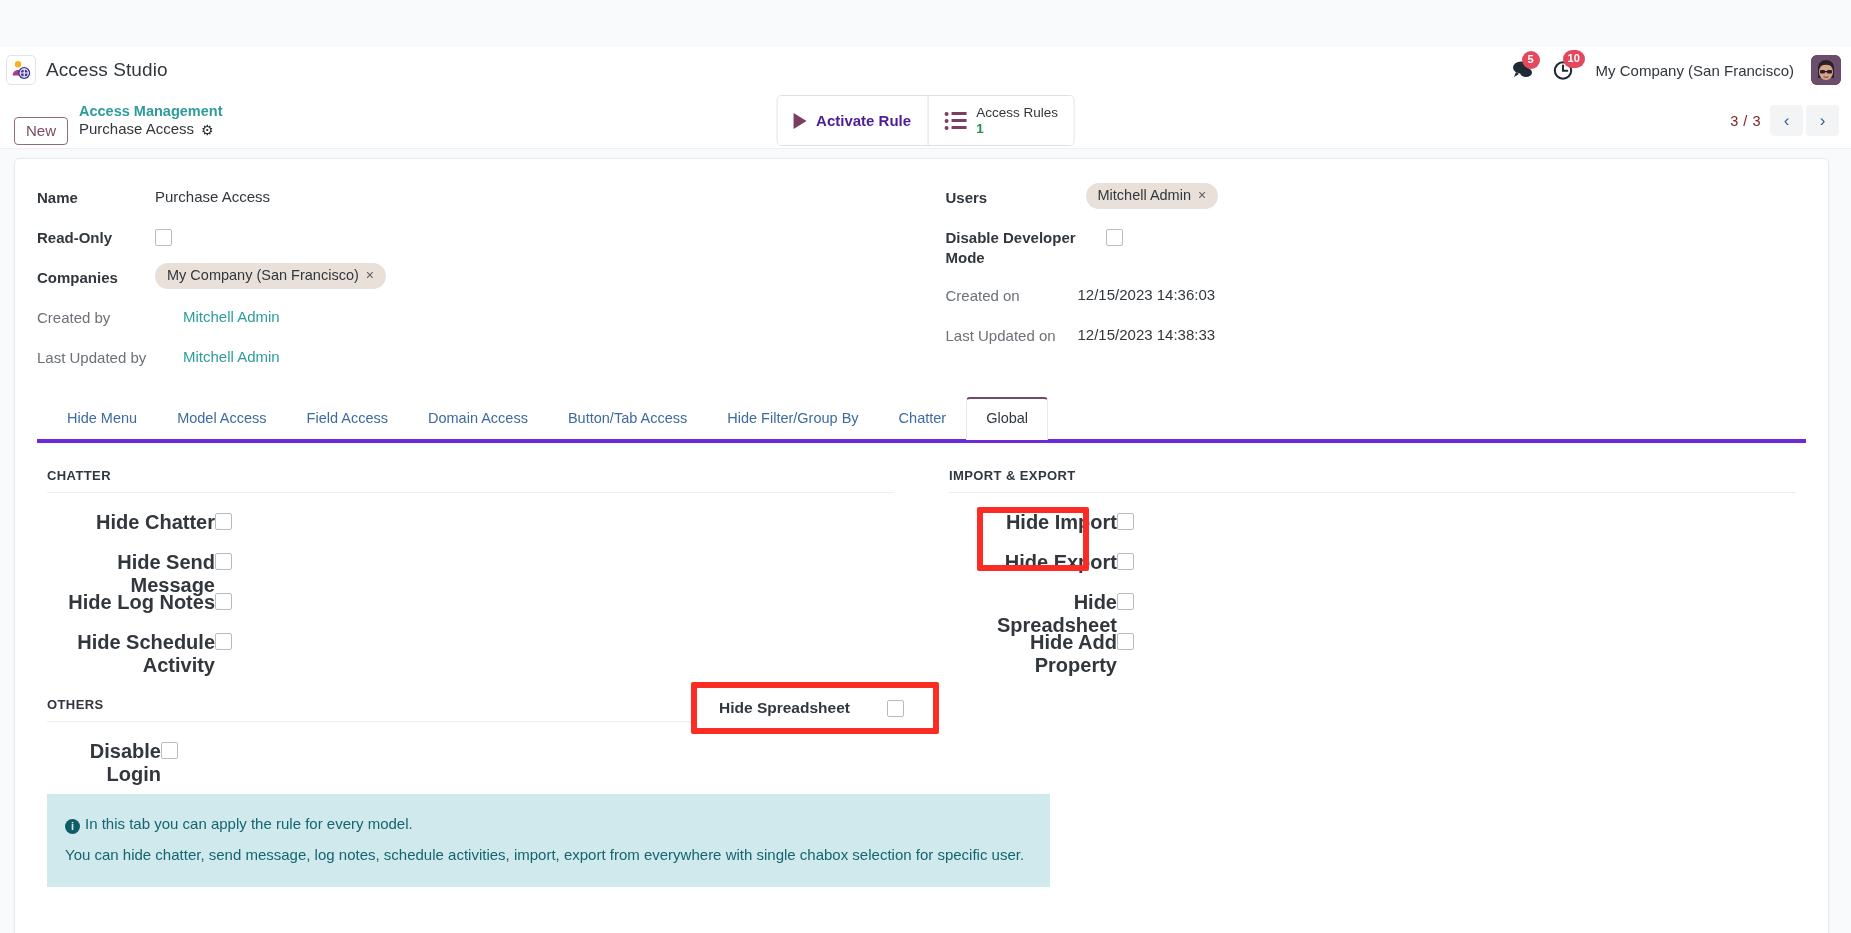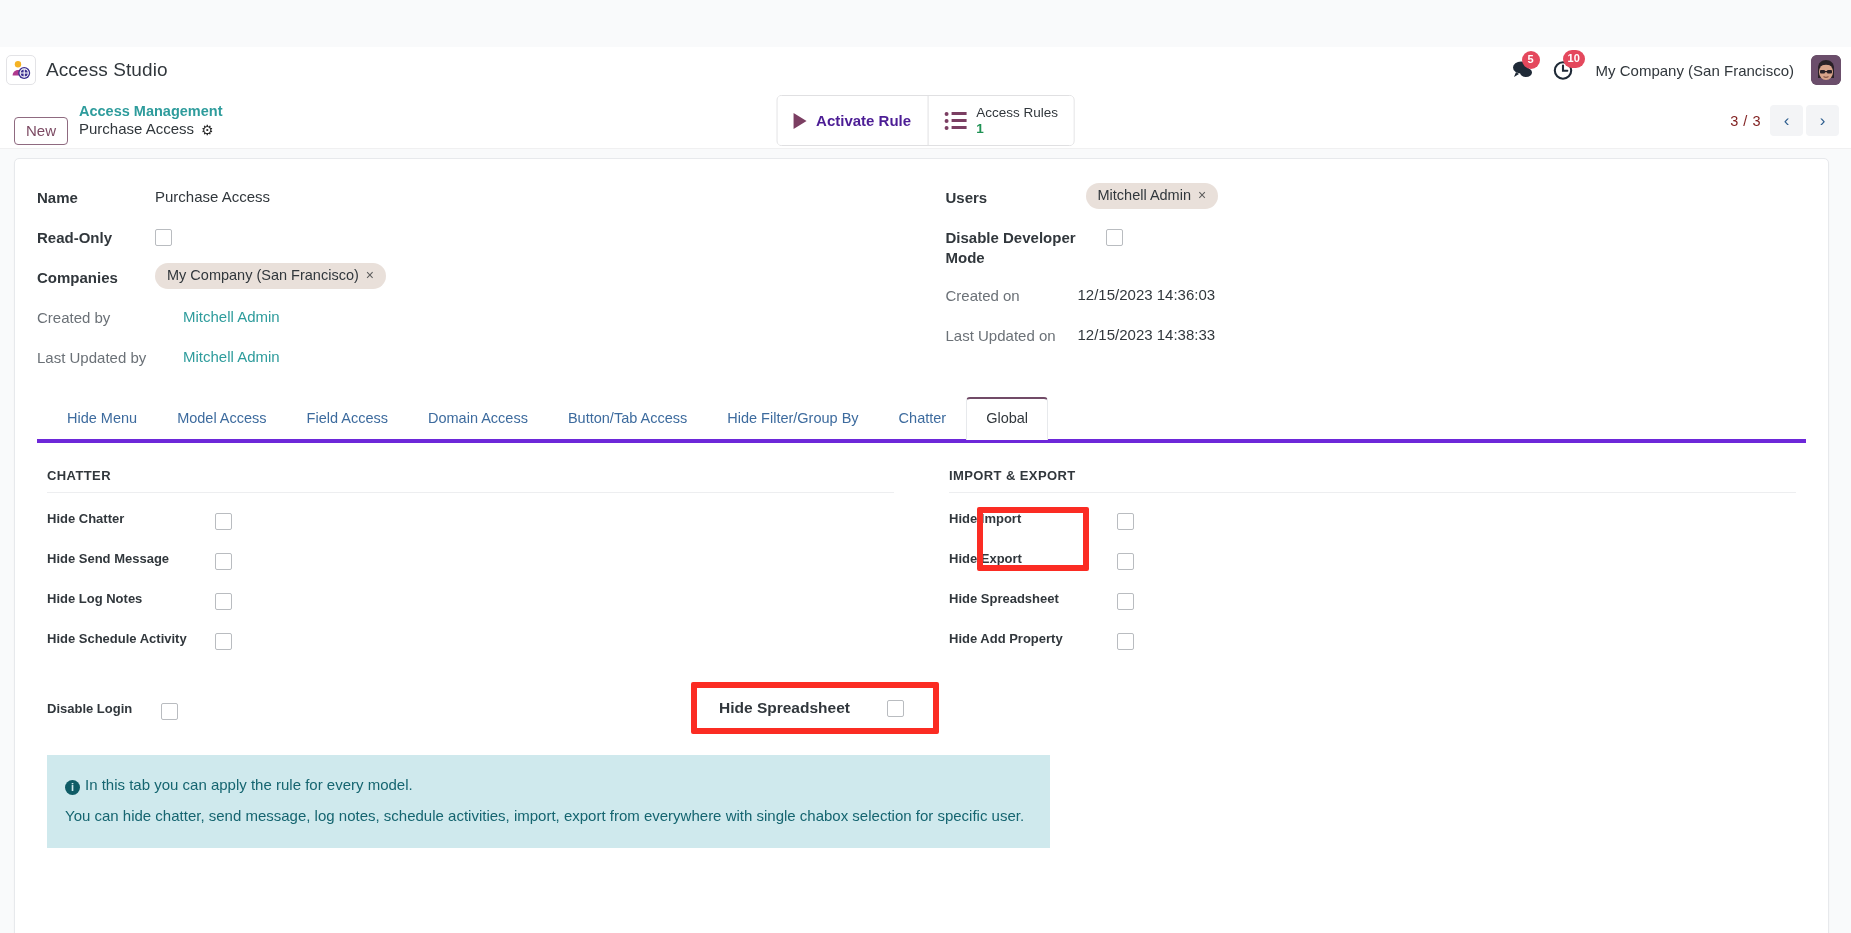--- a/index.html
+++ b/index.html
@@ -315,26 +315,27 @@
     padding-bottom: 9px;
     border-bottom: 1px solid #edeef0;
     margin-bottom: 14px;
   }
   .crow {
     display: flex;
     align-items: flex-start;
     height: 40px;
   }
   .clabel {
-    font-size: 13px;
+    font-size: 20px;
     font-weight: 700;
     color: #31373c;
     width: 168px;
     flex: none;
     padding-top: 4px;
+    text-align: right;
   }
   .full-sec { margin-top: 30px; }
 
   .alert {
     background: #cfe9ed;
     color: #156570;
     padding: 14px 18px 16px;
     margin-top: 18px;
     width: 1003px;
     font-size: 15px;
@@ -549,20 +550,21 @@
           </div>
           <div class="crow">
             <span class="clabel">Hide Add Property</span>
             <input type="checkbox" class="cbox" style="">
           </div>
         </div>
       </div>
 
       <div class="cols full-sec">
         <div>
+          <div class="sec-title">OTHERS</div>
           <div class="crow">
             <span class="clabel" style="width:114px">Disable Login</span>
             <input type="checkbox" class="cbox" style="">
           </div>
         </div>
         <div></div>
       </div>
 
       <div class="alert">
         <p><i class="info-i">i</i><span>In this tab you can apply the rule for every model.</span></p>

